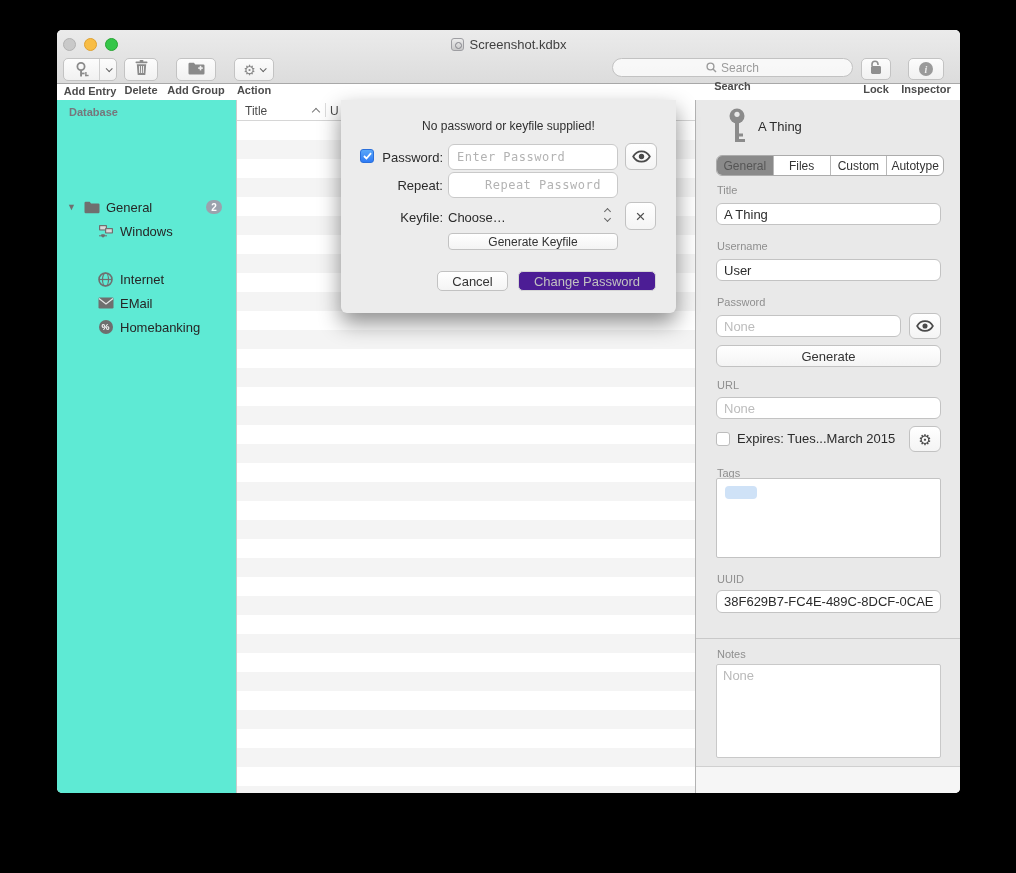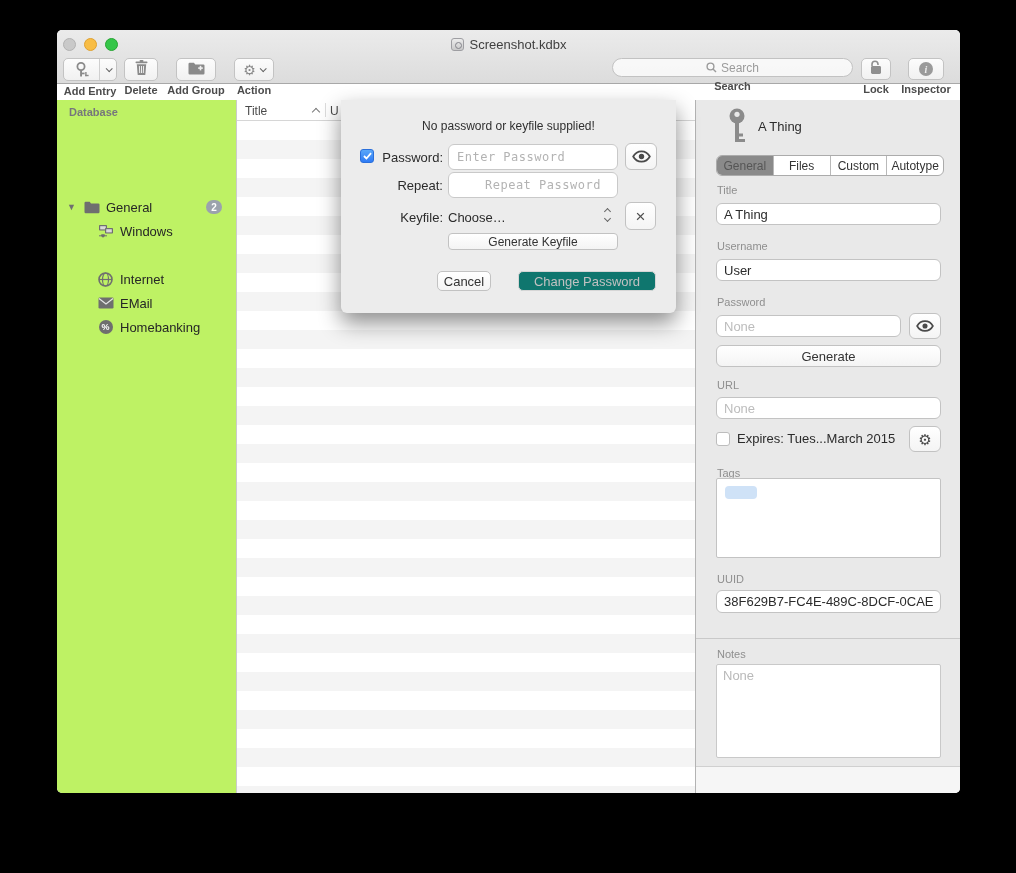--- a/index.html
+++ b/index.html
@@ -29,21 +29,21 @@
   .split .part.main{width:36px;border-right:1px solid #cfcfcf;}
   .split .part.arrow{width:16px;}
   .chev{display:inline-block;width:6px;height:6px;border-right:1.6px solid #8a8a8a;border-bottom:1.6px solid #8a8a8a;}
   .chev.down{transform:rotate(45deg) translateY(-1px);}
   .chev.up{transform:rotate(-135deg);}
   .chev.sm{width:4px;height:4px;border-width:1.4px;border-color:#666;}
   .searchfield{position:relative;width:241px;height:19px;border:1px solid #c2c2c2;border-radius:10px;
     background:rgba(255,255,255,.75);display:flex;align-items:center;justify-content:center;gap:4px;
     color:#9b9b9b;font-size:12px;box-sizing:border-box;}
   
-  #sidebar{position:absolute;left:0;top:70px;bottom:0;width:180px;background:#bef264;
+  #sidebar{position:absolute;left:0;top:70px;bottom:0;width:180px;background:#5eead4;
     border-right:1px solid #cbcbcb;box-sizing:border-box;}
   .sb-header{position:absolute;left:12px;top:6px;font-size:11px;font-weight:bold;color:#76767c;}
   .sb-row{position:absolute;left:0;width:100%;height:22px;display:flex;align-items:center;font-size:13px;color:#262626;}
   .disclosure{position:absolute;left:10px;font-size:9px;color:#6f6f6f;}
   .badge{position:absolute;right:14px;min-width:16px;height:14px;border-radius:8px;background:#9ba2ad;color:#fff;
     font-size:10px;font-weight:bold;display:flex;align-items:center;justify-content:center;padding:0 4px;box-sizing:border-box;}
   .sb-icon{display:inline-flex;width:17px;justify-content:center;margin-right:6px;}
   .pct-circle{width:14px;height:14px;border-radius:50%;background:#6e6e6e;color:#fff;font-size:9px;font-weight:bold;
     display:flex;align-items:center;justify-content:center;}
   
@@ -82,22 +82,22 @@
   
   #sheet{position:absolute;left:284px;top:70px;width:335px;height:213px;background:#ececec;
     border-radius:0 0 6px 6px;box-shadow:0 10px 22px rgba(0,0,0,.45);z-index:50;}
   #sheet .msg{position:absolute;left:0;top:19px;width:100%;text-align:center;font-size:12px;color:#2f2f2f;}
   .sh-label{position:absolute;width:66px;text-align:right;font-size:13px;color:#2b2b2b;left:36px;}
   .sh-field{position:absolute;left:107px;width:170px;height:26px;background:#fff;border:1px solid #c9c9c9;border-radius:6px;
     box-sizing:border-box;padding:0 8px;font-family:"DejaVu Sans Mono","Liberation Mono",monospace;font-size:12px;
     letter-spacing:.5px;color:#2b2b2b;outline:none;}
   .sh-field::placeholder{color:#b3b3b3;letter-spacing:.5px;}
   .stepper{position:absolute;display:flex;flex-direction:column;gap:2px;align-items:center;}
-  #btn-cancel{left:96px;width:54px;}
-  #btn-change{left:177px;width:138px;background:#0f766e;border-color:#d6d6d6;color:#c1c1c1;}
+  #btn-cancel{left:96px;width:71px;}
+  #btn-change{left:177px;width:138px;background:#4c1d95;border-color:#d6d6d6;color:#c1c1c1;}
   .dlgbtn{position:absolute;top:171px;height:20px;border-radius:5px;font-size:13px;}
   .eye-svg{display:block;}
 </style>
 </head>
 <body>
 
 <div id="window">
 
   <div id="chrome">
     <div class="tl close"></div>

